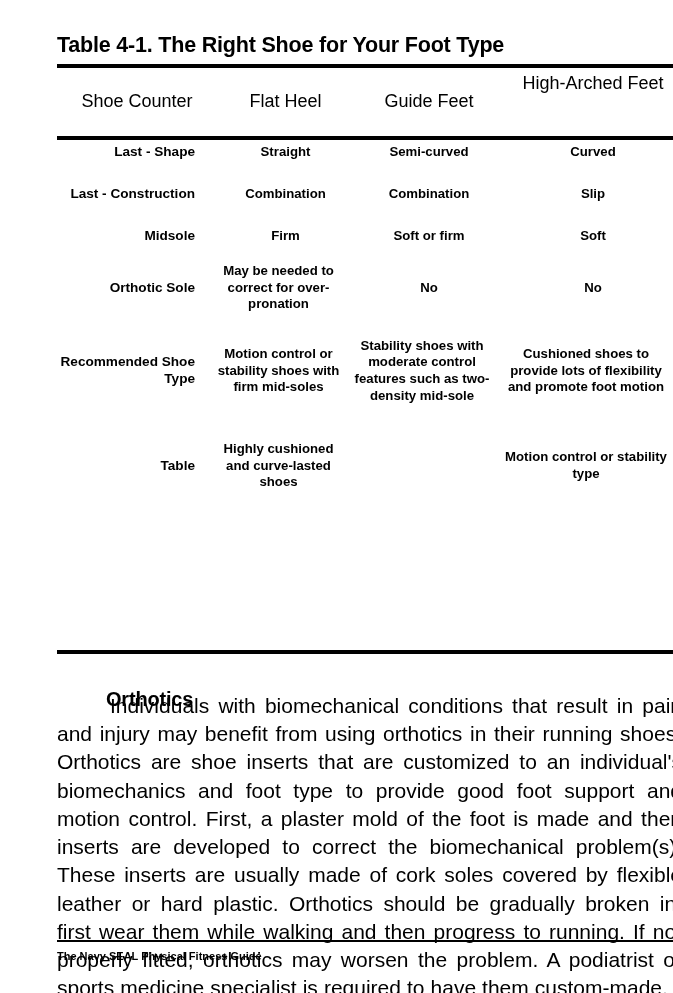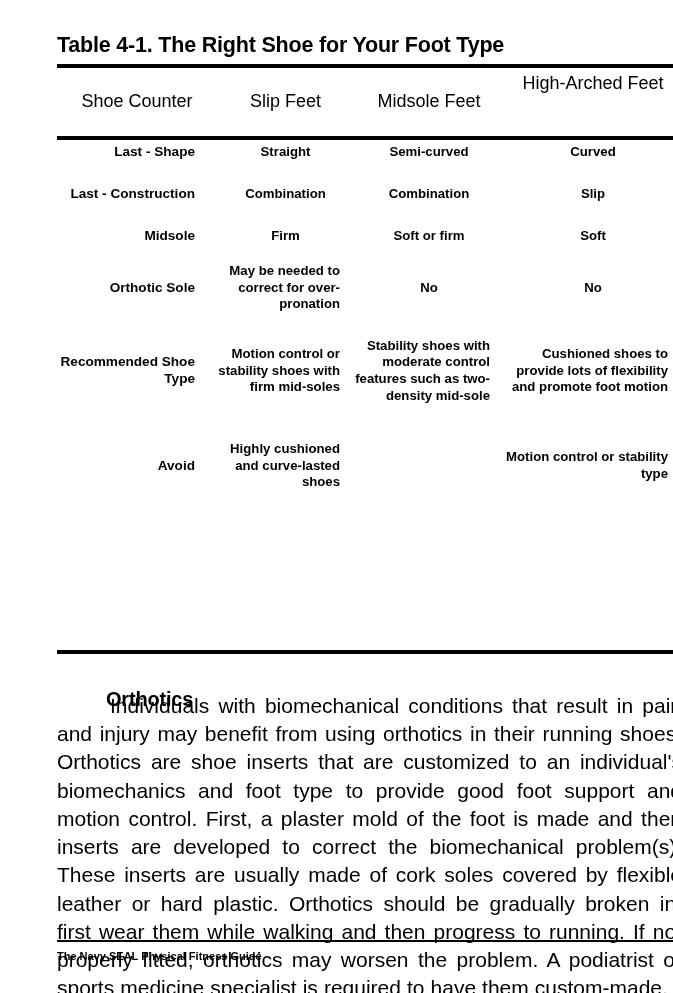--- a/index.html
+++ b/index.html
@@ -95,21 +95,21 @@
     vertical-align: middle;
     font-size: 13.6px;
     line-height: 1.24;
   }
   tbody td.ctr {
     text-align: center;
     font-weight: bold;
     vertical-align: middle;
   }
   tbody td.blk-mid {
-    text-align: right;
+    text-align: center;
     font-weight: bold;
     vertical-align: middle;
     padding-right: 14px;
   }
   tbody tr.r1 td { height: 41px; }
   tbody tr.r2 td { height: 42px; }
   tbody tr.r3 td { height: 42px; }
   tbody tr.r4 td { height: 44px; }
   tbody tr.r5 td { height: 62px; }
   tbody tr.r6 td { height: 56px; }
@@ -176,22 +176,22 @@
     <table class="shoe-table">
       <colgroup>
         <col class="col1">
         <col class="col2">
         <col class="col3">
         <col class="col4">
       </colgroup>
       <thead>
         <tr>
           <th class="h-col1">Shoe Counter</th>
-          <th class="h-col2">Slip Feet</th>
-          <th class="h-col3">Midsole Feet</th>
+          <th class="h-col2">Flat Heel</th>
+          <th class="h-col3">Guide Feet</th>
           <th class="h-col4">High-Arched Feet</th>
         </tr>
       </thead>
       <tbody>
         <tr class="r1">
           <td class="lab">Last - Shape</td>
           <td class="ctr">Straight</td>
           <td class="ctr">Semi-curved</td>
           <td class="ctr">Curved</td>
         </tr>
@@ -213,21 +213,21 @@
           <td class="ctr">No</td>
           <td class="ctr">No</td>
         </tr>
         <tr class="r7">
           <td class="lab">Recommended Shoe Type</td>
           <td class="blk-mid pad-l2">Motion control or stability shoes with firm mid-soles</td>
           <td class="blk-mid pad-l3">Stability shoes with moderate control features such as two-density mid-sole</td>
           <td class="blk-mid pad-l4">Cushioned shoes to provide lots of flexibility and promote foot motion</td>
         </tr>
         <tr class="r8">
-          <td class="lab">Avoid</td>
+          <td class="lab">Table</td>
           <td class="blk-mid pad-l2">Highly cushioned and curve-lasted shoes</td>
           <td class="blk-mid pad-l3"></td>
           <td class="blk-mid pad-l4">Motion control or stability type</td>
         </tr>
       </tbody>
     </table>
   </div>
 
   <div class="rule rule-header"></div>
   <div class="rule rule-bottom"></div>

